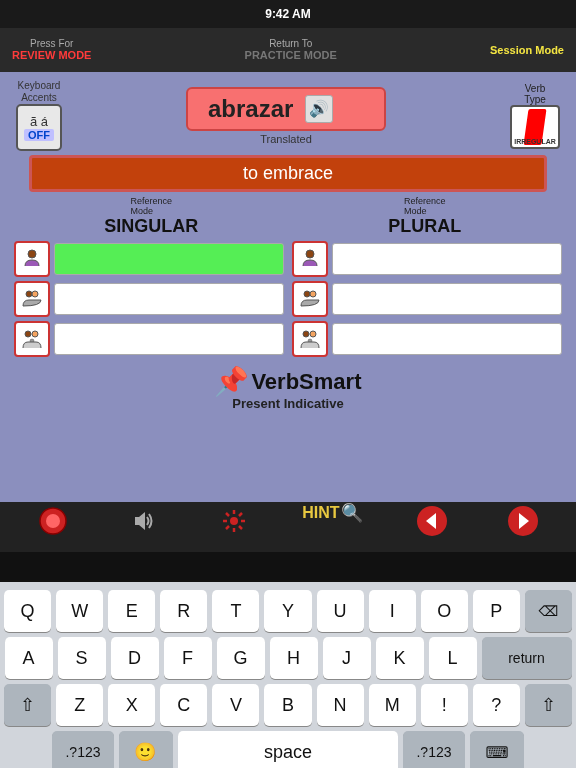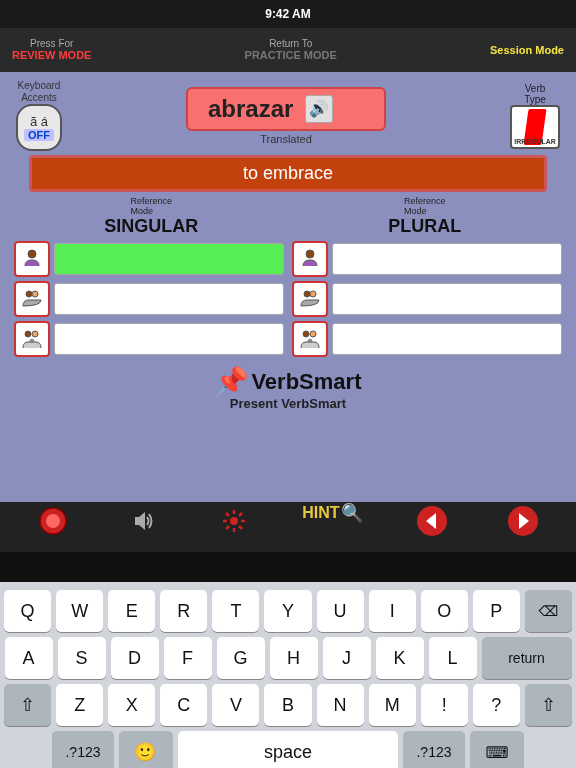--- a/index.html
+++ b/index.html
@@ -86,21 +86,21 @@
     }
     #keyboard-accents .accent-label {
       font-size: 10px;
       color: #333;
       text-align: center;
       line-height: 1.2;
     }
     #accent-btn {
       background: #e8e8e8;
       border: 2px solid #555;
-      border-radius: 16px;
+      border-radius: 5px;
       padding: 8px 6px;
       display: flex;
       flex-direction: column;
       align-items: center;
     }
     #accent-btn .accent-chars {
       font-size: 13px;
       color: #333;
     }
     #accent-btn .off-label {
@@ -561,21 +561,21 @@
     </div>
   </div>
 
   <div id="logo-area">
     <div id="logo-line">
       <span class="logo-pin">📌</span>
       <span class="logo-verbsmart">
         <span>VerbSmart</span>
       </span>
     </div>
-    <div class="logo-sub">Present VerbSmart</div>
+    <div class="logo-sub">Present Indicative</div>
   </div>
 
 </div>
 
 <div id="toolbar">
   <div class="toolbar-btn red-circle">
     <svg width="28" height="28" viewBox="0 0 28 28">
       <circle cx="14" cy="14" r="13" fill="#cc2222" stroke="#880000" stroke-width="1.5"></circle>
       <circle cx="14" cy="14" r="7" fill="#ff6666"></circle>
     </svg>

